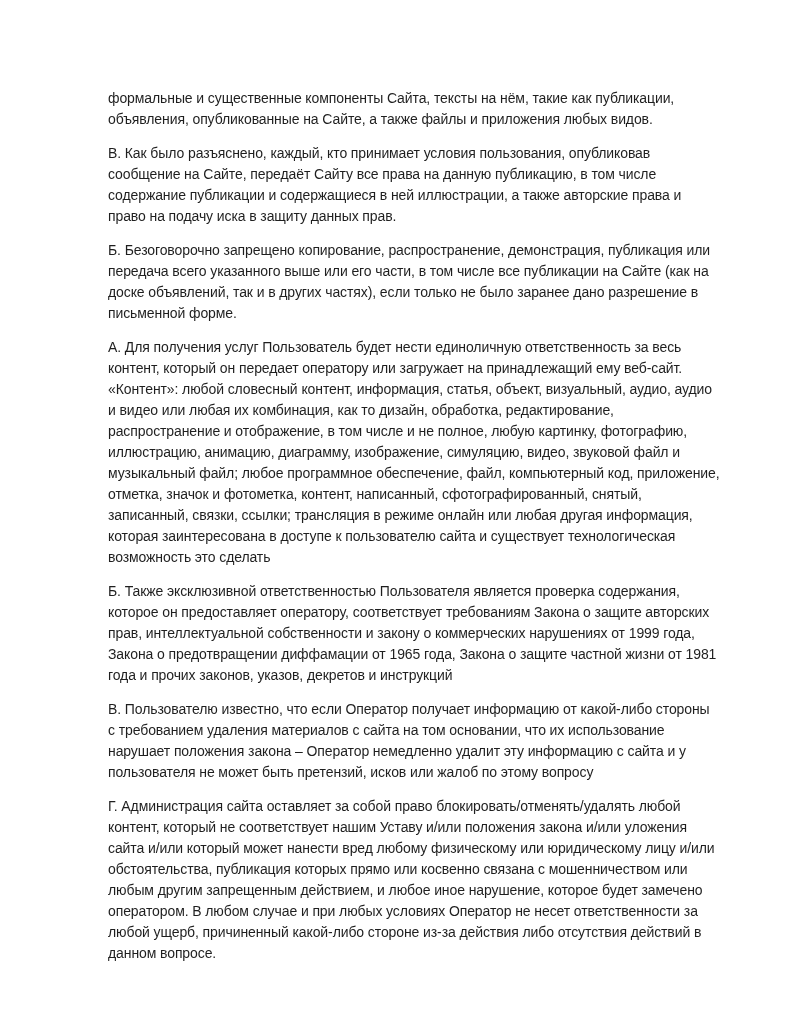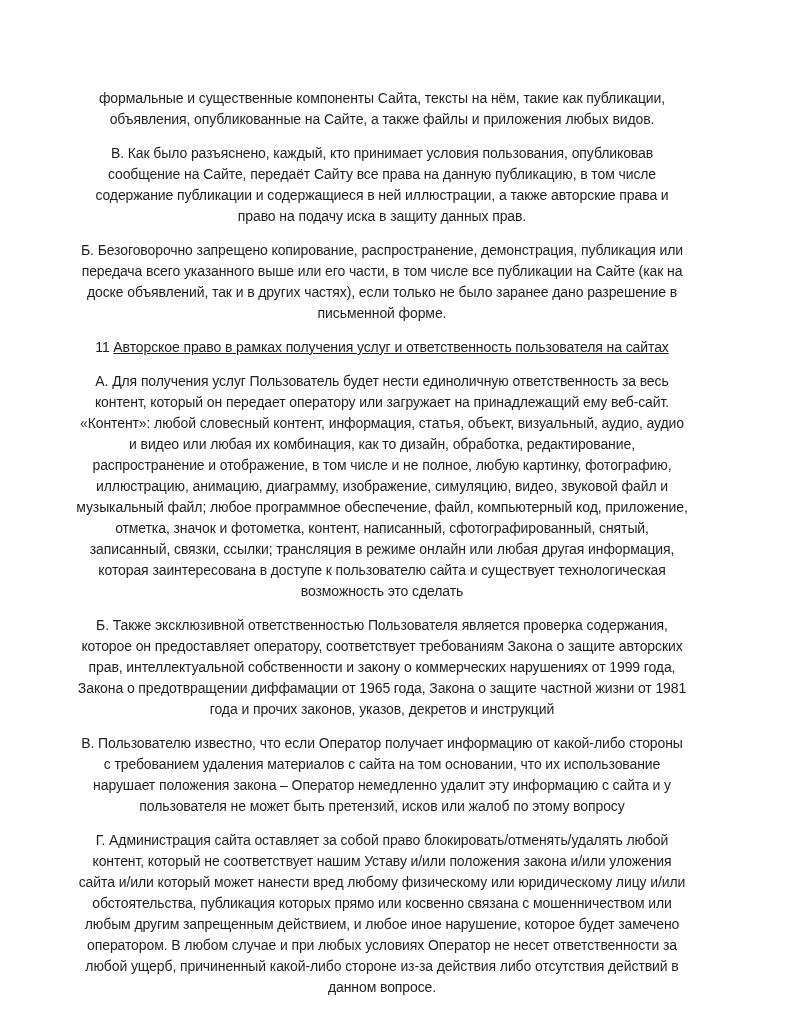--- a/index.html
+++ b/index.html
@@ -17,44 +17,43 @@
     position: absolute;
     left: 0;
     top: 0;
     width: 791px;
     height: 1024px;
     background: #ffffff;
     overflow: hidden;
   }
   .content {
     position: absolute;
-    left: 76px;
+    left: 108px;
     top: 88px;
     width: 612px;
     color: #1f1f1f;
     font-size: 14px;
     line-height: 21px;
     letter-spacing: -0.1px;
-    text-align: center;
+    text-align: left;
   }
   .content p {
     margin: 0 0 13px 0;
     padding: 0;
   }
   .heading .underline {
     text-decoration: underline;
   }
 </style>
 </head>
 <body>
 
 <div class="page">
   <div class="content" id="doc">
       <p class="body-paragraph">формальные и существенные компоненты Сайта, тексты на нём, такие как публикации, объявления, опубликованные на Сайте, а также файлы и приложения любых видов.</p>
       <p class="body-paragraph">В. Как было разъяснено, каждый, кто принимает условия пользования, опубликовав сообщение на Сайте, передаёт Сайту все права на данную публикацию, в том числе содержание публикации и содержащиеся в ней иллюстрации, а также авторские права и право на подачу иска в защиту данных прав.</p>
       <p class="body-paragraph">Б. Безоговорочно запрещено копирование, распространение, демонстрация, публикация или передача всего указанного выше или его части, в том числе все публикации на Сайте (как на доске объявлений, так и в других частях), если только не было заранее дано разрешение в письменной форме.</p>
-      <p class="heading"><span>11 </span><span class="underline">Авторское право в рамках получения услуг и ответственность пользователя на сайтах</span></p>
       <p class="body-paragraph">А. Для получения услуг Пользователь будет нести единоличную ответственность за весь контент, который он передает оператору или загружает на принадлежащий ему веб-сайт. «Контент»: любой словесный контент, информация, статья, объект, визуальный, аудио, аудио и видео или любая их комбинация, как то дизайн, обработка, редактирование, распространение и отображение, в том числе и не полное, любую картинку, фотографию, иллюстрацию, анимацию, диаграмму, изображение, симуляцию, видео, звуковой файл и музыкальный файл; любое программное обеспечение, файл, компьютерный код, приложение, отметка, значок и фотометка, контент, написанный, сфотографированный, снятый, записанный, связки, ссылки; трансляция в режиме онлайн или любая другая информация, которая заинтересована в доступе к пользователю сайта и существует технологическая возможность это сделать</p>
       <p class="body-paragraph">Б. Также эксклюзивной ответственностью Пользователя является проверка содержания, которое он предоставляет оператору, соответствует требованиям Закона о защите авторских прав, интеллектуальной собственности и закону о коммерческих нарушениях от 1999 года, Закона о предотвращении диффамации от 1965 года, Закона о защите частной жизни от 1981 года и прочих законов, указов, декретов и инструкций</p>
       <p class="body-paragraph">В. Пользователю известно, что если Оператор получает информацию от какой-либо стороны с требованием удаления материалов с сайта на том основании, что их использование нарушает положения закона – Оператор немедленно удалит эту информацию с сайта и у пользователя не может быть претензий, исков или жалоб по этому вопросу</p>
       <p class="body-paragraph">Г. Администрация сайта оставляет за собой право блокировать/отменять/удалять любой контент, который не соответствует нашим Уставу и/или положения закона и/или уложения сайта и/или который может нанести вред любому физическому или юридическому лицу и/или обстоятельства, публикация которых прямо или косвенно связана с мошенничеством или любым другим запрещенным действием, и любое иное нарушение, которое будет замечено оператором. В любом случае и при любых условиях Оператор не несет ответственности за любой ущерб, причиненный какой-либо стороне из-за действия либо отсутствия действий в данном вопросе.</p>
     </div>
 </div>
 
 </body></html>

